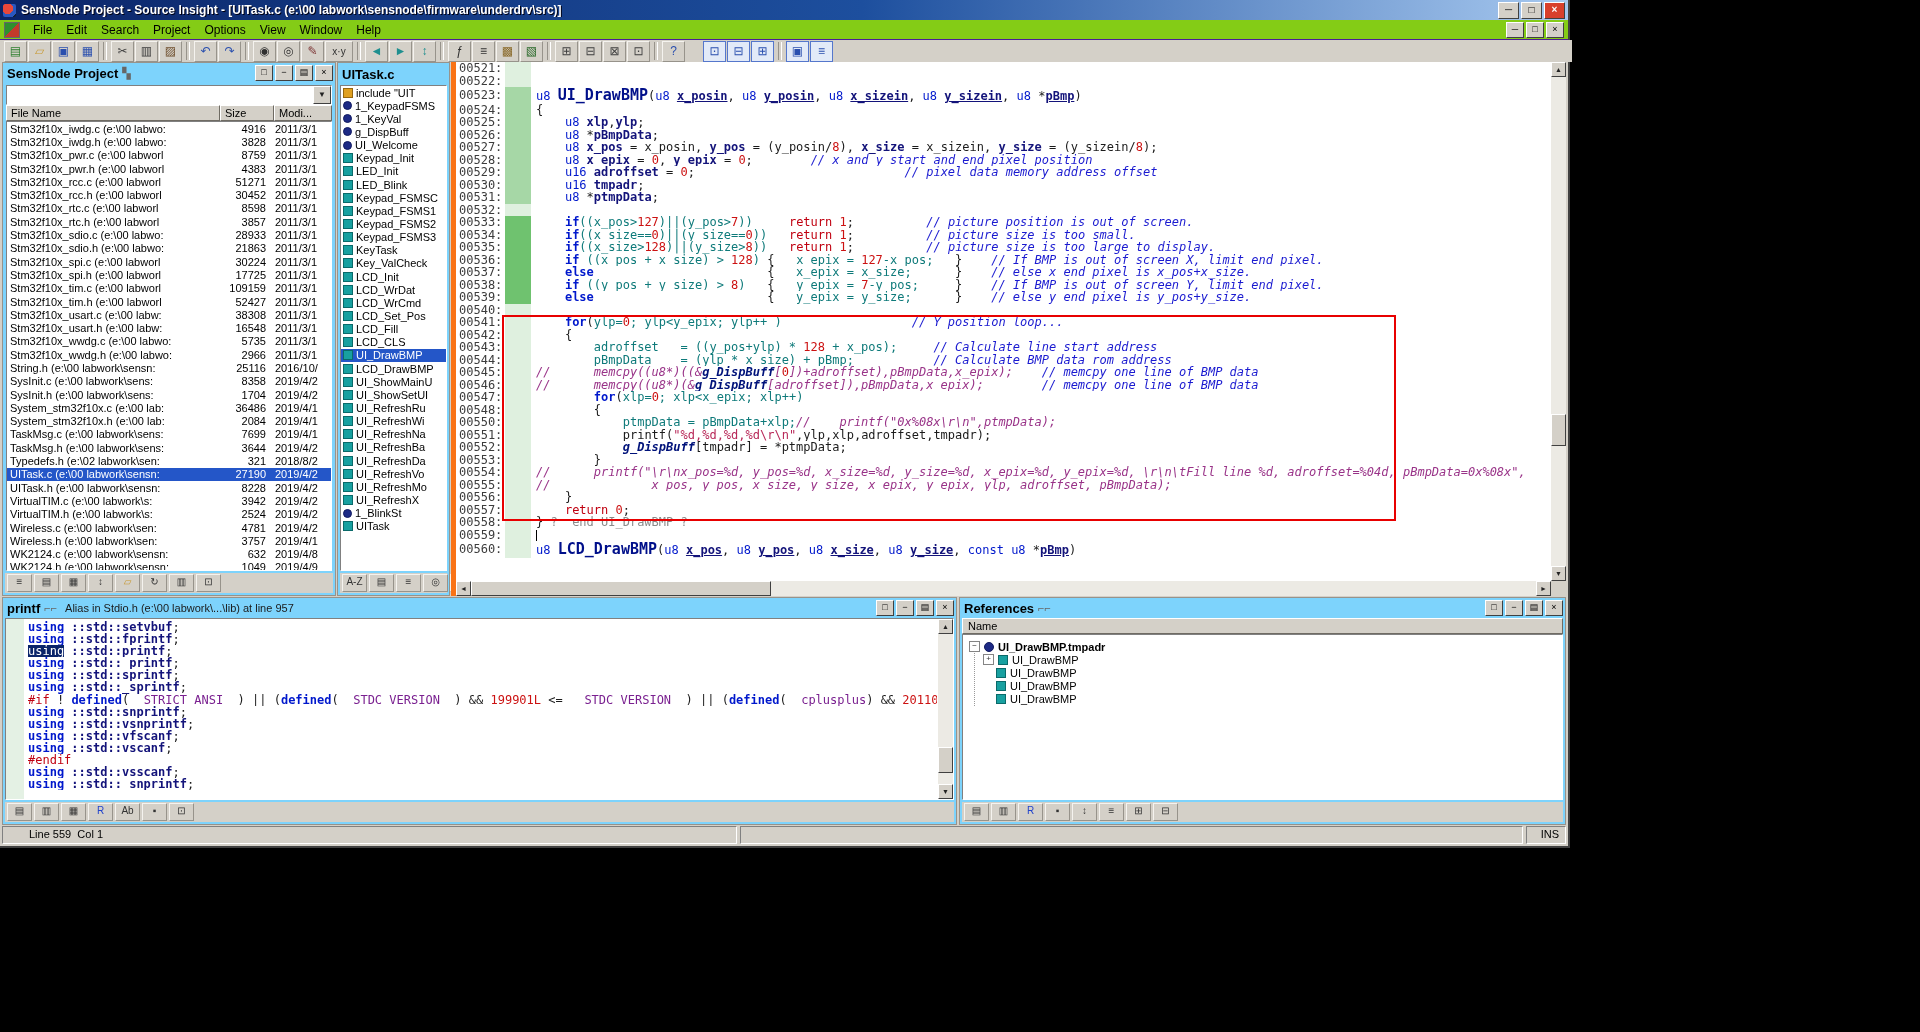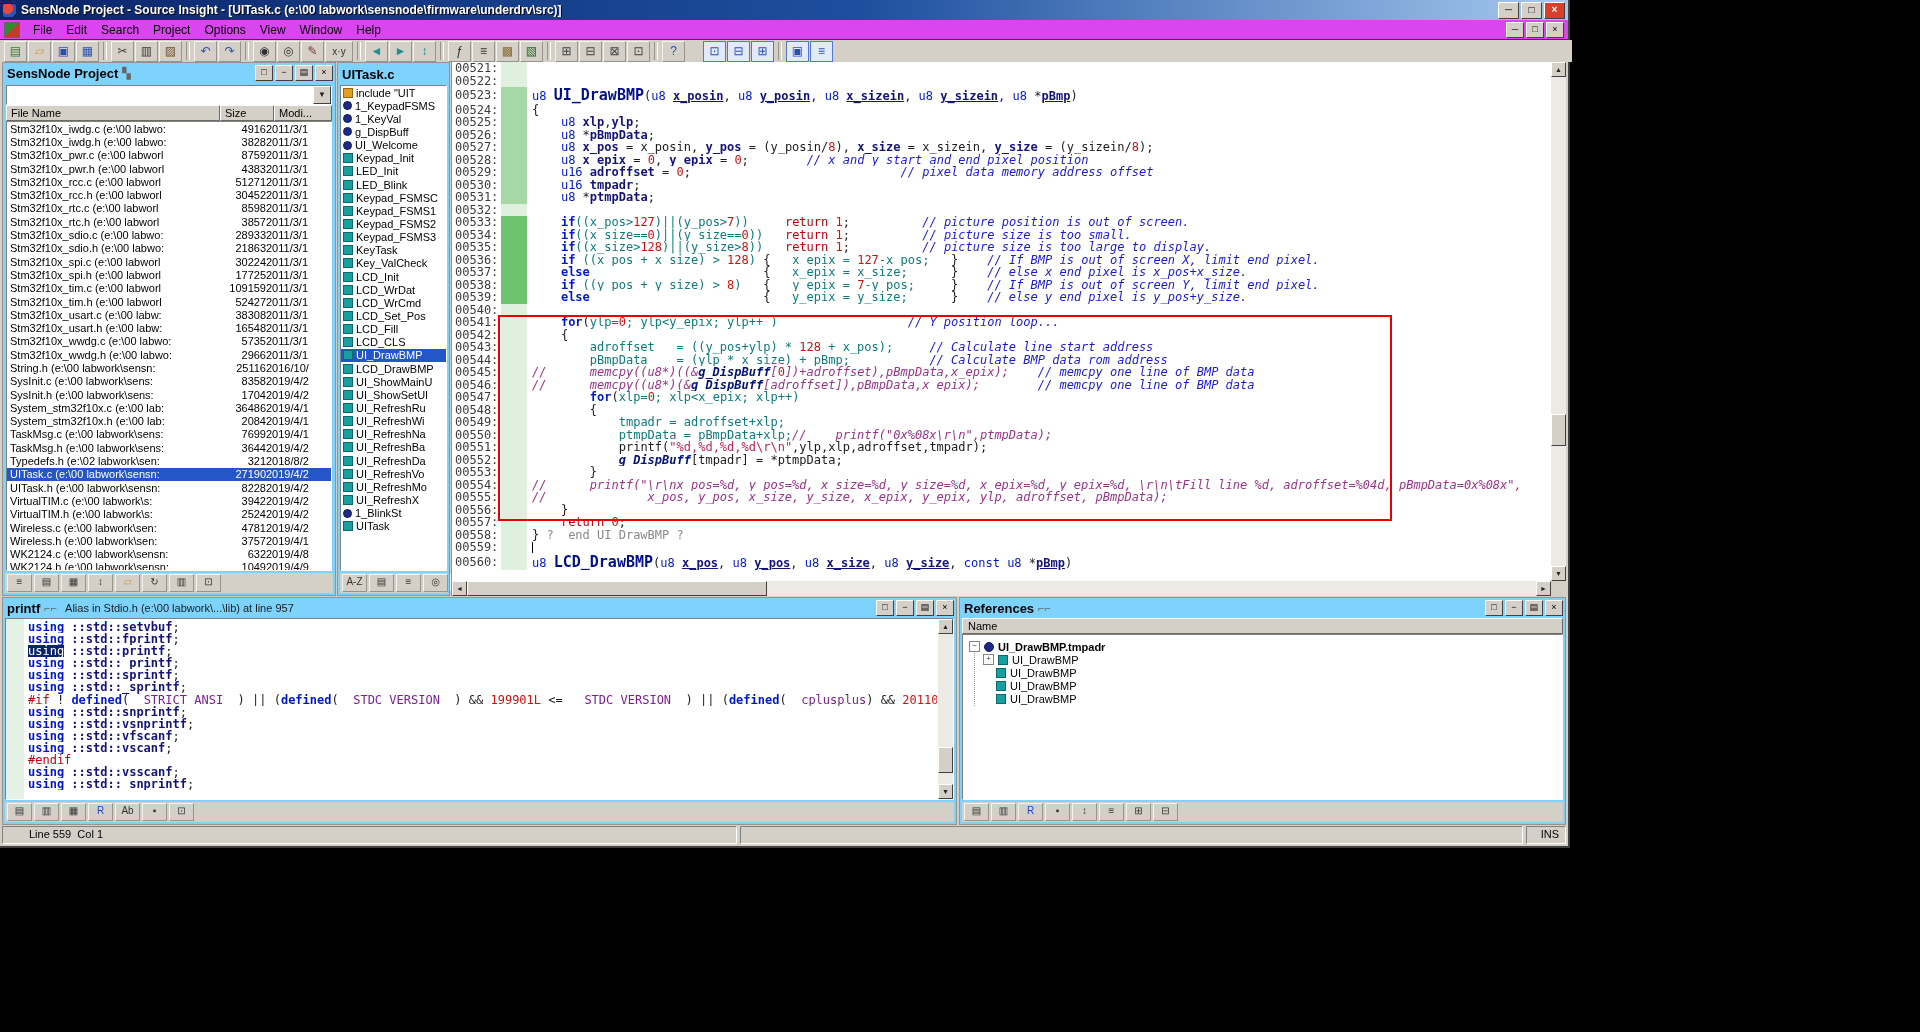--- a/index.html
+++ b/index.html
@@ -15,21 +15,21 @@
   .app-icon{width:13px;height:13px;margin-left:3px;flex:none;border-radius:2px;
     background:radial-gradient(circle at 35% 35%,#e8473a 0 45%,#2a58c0 46% 80%,#123 81%);}
   .title-text{font-size:12px;font-weight:bold;margin-left:5px;flex:1;white-space:nowrap;overflow:hidden;
     text-shadow:1px 1px 0 #001;}
   .win-btns{display:flex;gap:2px;margin-right:3px;}
   .wbtn{width:19px;height:15px;background:#d4d0c8;border:1px solid;border-color:#fff #404040 #404040 #fff;
     font-size:10px;line-height:13px;text-align:center;color:#000;}
   .wbtn.close{background:#d8402c;color:#fff;font-weight:bold;}
 
   
-  .menubar{position:absolute;top:20px;left:0;width:100%;height:19px;background:#d946ef;
+  .menubar{position:absolute;top:20px;left:0;width:100%;height:19px;background:#84cc16;
     display:flex;align-items:center;font-size:12px;color:#000;border-bottom:4px solid #4c1d95;}
   .menu-icon{width:14px;height:14px;margin:0 6px 0 4px;flex:none;
     background:linear-gradient(135deg,#2f8f2f 0 49%,#c23a2a 50% 100%);border:1px solid #666;}
   .menu-item{padding:2px 7px;}
   .mdi-btns{margin-left:auto;display:flex;gap:2px;margin-right:4px;}
   .mdibtn{width:16px;height:14px;background:#d4d0c8;border:1px solid;border-color:#fff #404040 #404040 #fff;
     font-size:9px;line-height:12px;text-align:center;}
   .toolbar{position:absolute;top:40px;left:0;width:100%;height:22px;display:flex;align-items:center;
     padding-left:4px;gap:1px;background:#d4d0c8;}
   .tbtn{width:21px;height:19px;flex:none;display:flex;align-items:center;justify-content:center;
@@ -61,38 +61,38 @@
     border-color:#fff #404040 #404040 #fff;font-size:8px;line-height:15px;text-align:center;color:#222;}
   .fcols{position:absolute;top:42px;left:3px;right:3px;height:16px;display:flex;}
   .fcol{background:#d4d0c8;border:1px solid;border-color:#fff #6f6b63 #6f6b63 #fff;
     font-size:11px;padding:0 4px;line-height:14px;white-space:nowrap;overflow:hidden;}
   .fcol.c0{width:204px;}.fcol.c1{width:44px;text-align:left;}.fcol.c2{flex:1;}
   .file-list{position:absolute;top:58px;left:3px;right:3px;bottom:24px;background:#fff;overflow:hidden;
     border:1px solid;border-color:#808080 #fff #fff #808080;}
   .file-row{height:13.3px;display:flex;align-items:center;font-size:11px;white-space:pre;color:#000;}
   .f-name{width:210px;flex:none;padding-left:3px;overflow:hidden;}
   .f-size{width:46px;flex:none;text-align:right;overflow:hidden;}
-  .f-date{flex:1;overflow:hidden;}
+  .f-date{flex:1;padding-left:9px;overflow:hidden;}
   .file-row.selected{background:#2456c8;color:#fff;}
 
   
   .symbol-panel{left:337px;top:62px;width:113px;height:534px;}
   .symbol-panel .phead{height:22px;}
   .sym-list{position:absolute;top:22px;left:2px;right:2px;bottom:24px;background:#fff;overflow:hidden;
     border:1px solid;border-color:#808080 #fff #fff #808080;}
   .sym-row{height:13.15px;display:flex;align-items:center;font-size:11px;white-space:pre;color:#000;overflow:hidden;}
   .sym-ic{flex:none;margin:0 3px 0 2px;}
   .ic-fn{width:8px;height:8px;background:#18a0a0;border:1px solid #0a6a6a;}
   .ic-var{width:7px;height:7px;border-radius:50%;background:#1d2a85;border:1px solid #111a60;}
   .ic-inc{width:8px;height:8px;background:#e0a020;border:1px solid #96660e;}
   .sym-row.selected{background:#2456c8;color:#fff;}
 
   
   .editor{left:451px;top:62px;width:1115px;height:534px;position:absolute;background:#fff;
-    border-left:1px solid #f97316;box-sizing:border-box;}
+    border-left:5px solid #f97316;box-sizing:border-box;}
   .code-wrap{position:absolute;left:0;top:0;right:15px;bottom:15px;overflow:hidden;background:#fff;}
   .code-line{display:flex;height:12.5px;font:12px/12.5px "DejaVu Sans Mono",monospace;white-space:pre;}
   .code-line.big{height:16.5px;line-height:16.5px;justify-content:flex-end;}
   .lnum{width:46px;flex:none;color:#3c3c3c;padding-left:3px;}
   .gut{width:26px;flex:none;background:#dff0df;margin-right:5px;}
   .gut.m1{background:#a6d7a6;}
   .gut.m2{background:#6fc26f;}
   .codetext{flex:1;overflow:hidden;}
   .caret{display:inline-block;width:1px;height:11px;background:#000;vertical-align:middle;}
   .s-pl{color:#1b1b1b;}
@@ -370,21 +370,20 @@
           <div class="code-line"><span class="lnum">00539:</span><span class="gut m2"></span><span class="codetext"><span class="s-pl">    </span><span class="s-kw">else</span><span class="s-pl">                        </span><span class="s-pl">{   </span><span class="s-teal">y_epix = y_size;</span><span class="s-pl">      }</span><span class="s-pl">    </span><span class="s-cm">// else y end pixel is y_pos+y_size.</span></span></div>
           <div class="code-line"><span class="lnum">00540:</span><span class="gut"></span><span class="codetext"></span></div>
           <div class="code-line"><span class="lnum">00541:</span><span class="gut"></span><span class="codetext"><span class="s-pl">    </span><span class="s-kw">for</span><span class="s-pl">(</span><span class="s-teal">ylp=</span><span class="s-num">0</span><span class="s-teal">; ylp&lt;y_epix; ylp++ )</span><span class="s-pl">                  </span><span class="s-cm">// Y position loop...</span></span></div>
           <div class="code-line"><span class="lnum">00542:</span><span class="gut"></span><span class="codetext"><span class="s-pl">    {</span></span></div>
           <div class="code-line"><span class="lnum">00543:</span><span class="gut"></span><span class="codetext"><span class="s-pl">        </span><span class="s-teal">adroffset   = ((y_pos+ylp) * </span><span class="s-num">128</span><span class="s-teal"> + x_pos);</span><span class="s-pl">     </span><span class="s-cm">// Calculate line start address</span></span></div>
           <div class="code-line"><span class="lnum">00544:</span><span class="gut"></span><span class="codetext"><span class="s-pl">        </span><span class="s-teal">pBmpData    = (ylp * x_size) + pBmp;</span><span class="s-pl">           </span><span class="s-cm">// Calculate BMP data rom address</span></span></div>
           <div class="code-line"><span class="lnum">00545:</span><span class="gut"></span><span class="codetext"><span class="s-cmx">//      memcpy((u8*)((&amp;</span><span class="s-glob">g_DispBuff</span><span class="s-cmx">[</span><span class="s-num">0</span><span class="s-cmx">])+adroffset),pBmpData,x_epix);</span><span class="s-pl">    </span><span class="s-cm">// memcpy one line of BMP data</span></span></div>
           <div class="code-line"><span class="lnum">00546:</span><span class="gut"></span><span class="codetext"><span class="s-cmx">//      memcpy((u8*)(&amp;</span><span class="s-glob">g_DispBuff</span><span class="s-cmx">[adroffset]),pBmpData,x_epix);</span><span class="s-pl">        </span><span class="s-cm">// memcpy one line of BMP data</span></span></div>
           <div class="code-line"><span class="lnum">00547:</span><span class="gut"></span><span class="codetext"><span class="s-pl">        </span><span class="s-kw">for</span><span class="s-pl">(</span><span class="s-teal">xlp=</span><span class="s-num">0</span><span class="s-teal">; xlp&lt;x_epix; xlp++)</span></span></div>
           <div class="code-line"><span class="lnum">00548:</span><span class="gut"></span><span class="codetext"><span class="s-pl">        {</span></span></div>
-          <div class="code-line"><span class="lnum">00549:</span><span class="gut"></span><span class="codetext"><span class="s-pl">            </span><span class="s-teal">tmpadr = adroffset+xlp;</span></span></div>
           <div class="code-line"><span class="lnum">00550:</span><span class="gut"></span><span class="codetext"><span class="s-pl">            </span><span class="s-teal">ptmpData = pBmpData+xlp;</span><span class="s-cmx">//    printf("0x%08x\r\n",ptmpData);</span></span></div>
           <div class="code-line"><span class="lnum">00551:</span><span class="gut"></span><span class="codetext"><span class="s-pl">            </span><span class="s-pl">printf(</span><span class="s-str">"%d,%d,%d,%d\r\n"</span><span class="s-pl">,ylp,xlp,adroffset,tmpadr);</span></span></div>
           <div class="code-line"><span class="lnum">00552:</span><span class="gut"></span><span class="codetext"><span class="s-pl">            </span><span class="s-glob">g_DispBuff</span><span class="s-pl">[tmpadr] = *ptmpData;</span></span></div>
           <div class="code-line"><span class="lnum">00553:</span><span class="gut"></span><span class="codetext"><span class="s-pl">        }</span></span></div>
           <div class="code-line"><span class="lnum">00554:</span><span class="gut"></span><span class="codetext"><span class="s-cmx">//      printf("\r\nx_pos=%d, y_pos=%d, x_size=%d, y_size=%d, x_epix=%d, y_epix=%d, \r\n\tFill line %d, adroffset=%04d, pBmpData=0x%08x",</span></span></div>
           <div class="code-line"><span class="lnum">00555:</span><span class="gut"></span><span class="codetext"><span class="s-cmx">//              x_pos, y_pos, x_size, y_size, x_epix, y_epix, ylp, adroffset, pBmpData);</span></span></div>
           <div class="code-line"><span class="lnum">00556:</span><span class="gut"></span><span class="codetext"><span class="s-pl">    }</span></span></div>
           <div class="code-line"><span class="lnum">00557:</span><span class="gut"></span><span class="codetext"><span class="s-pl">    </span><span class="s-ret">return </span><span class="s-num">0</span><span class="s-pl">;</span></span></div>
           <div class="code-line"><span class="lnum">00558:</span><span class="gut"></span><span class="codetext"><span class="s-pl">} </span><span class="s-gray">?  end UI_DrawBMP ?</span></span></div>
           <div class="code-line"><span class="lnum">00559:</span><span class="gut"></span><span class="codetext"><span class="caret"></span></span></div>

